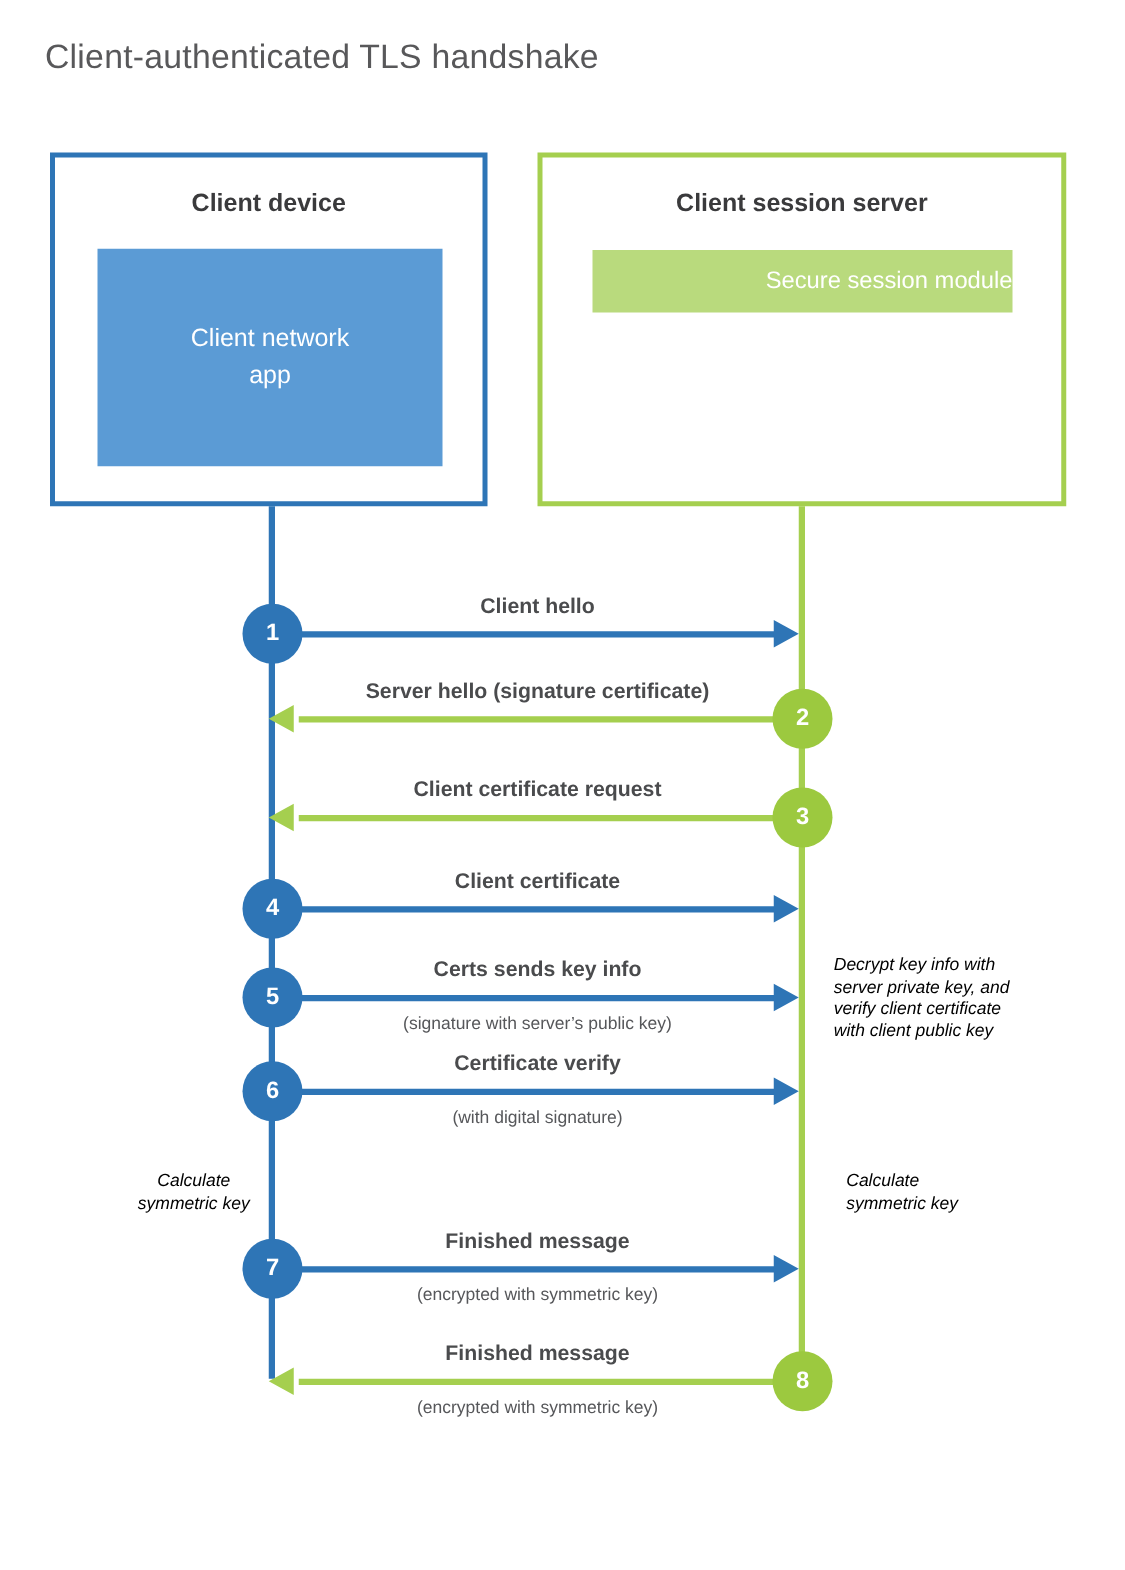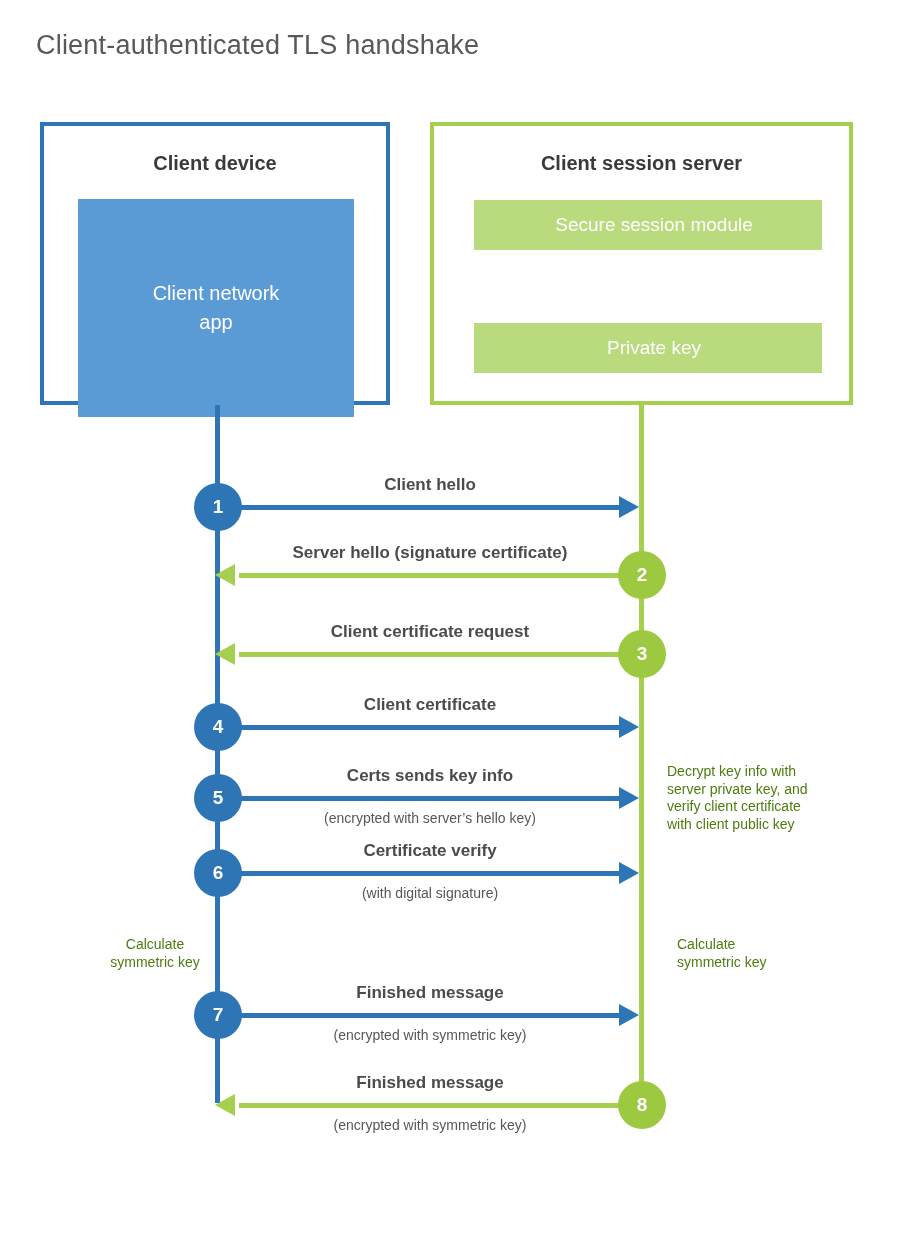--- a/index.html
+++ b/index.html
@@ -11,29 +11,29 @@
     position:absolute;left:36px;top:30px;font-size:27px;font-weight:300;
     color:#58585a;letter-spacing:0.2px;
   }
   
   .actor-box{position:absolute;top:122px;height:283px;background:#fff;box-sizing:border-box;}
   .client-box{left:40px;width:350px;border:4px solid var(--blue);}
   .server-box{left:430px;width:423px;border:4px solid var(--green);}
   .actor-title{position:absolute;top:26px;left:0;width:100%;text-align:center;
     font-size:20px;font-weight:700;color:#3a3a3c;}
   .client-app{
-    position:absolute;left:78px;top:199px;width:276px;height:218px;
+    position:absolute;left:78px;top:199px;width:276px;height:174px;
     background:var(--blue-fill);color:#ffffff;font-size:20px;
     display:flex;align-items:center;justify-content:center;text-align:center;
     white-space:pre-line;line-height:1.45;
   }
   .server-module{
     position:absolute;left:474px;width:336px;height:50px;
     background:var(--green-fill);color:#ffffff;font-size:19px;
-    text-align:center;line-height:50px;padding-left:12px;
+    text-align:right;line-height:50px;
   }
   
   .lifeline{position:absolute;top:405px;width:5px;}
   .lifeline.blue{left:215px;height:698px;background:var(--blue);}
   .lifeline.green{left:639px;height:700px;background:var(--green);}
   
   .step-row{position:absolute;left:0;width:900px;height:0;}
   .msg-label{position:absolute;left:230px;top:-32px;width:400px;text-align:center;
     font-size:17px;color:#4a4b4d;font-weight:bold;}
   .msg-sub{position:absolute;left:230px;top:12px;width:400px;text-align:center;
@@ -43,22 +43,22 @@
   .dir-left  .arrow-line{left:239px;width:403px;background:var(--green);}
   .arrow-head{position:absolute;top:-11px;width:0;height:0;
     border-top:11px solid transparent;border-bottom:11px solid transparent;}
   .dir-right .arrow-head{left:619px;border-left:20px solid var(--blue);}
   .dir-left  .arrow-head{left:215px;border-right:20px solid var(--green);}
   .step-circle{position:absolute;top:-24px;width:48px;height:48px;border-radius:50%;
     color:#ffffff;font-size:19px;font-weight:700;text-align:center;line-height:48px;}
   .dir-right .step-circle{left:194px;background:var(--blue);}
   .dir-left  .step-circle{left:618px;background:var(--green-circle);}
   
-  .side-note{position:absolute;font-size:14px;color:#4d7c0f;line-height:1.26;
-    white-space:pre-line;}
+  .side-note{position:absolute;font-size:14px;color:#000000;line-height:1.26;
+    white-space:pre-line;font-style:italic;}
   .note-decrypt{left:667px;top:763px;width:175px;}
   .note-calc-left{left:95px;top:936px;width:120px;text-align:center;}
   .note-calc-right{left:677px;top:936px;width:130px;text-align:left;}
 </style>
 </head>
 <body>
 
 <div id="canvas">
 
   <div class="page-title">Client-authenticated TLS handshake</div>
@@ -66,21 +66,20 @@
   <div class="actor-box client-box">
     <div class="actor-title">Client device</div>
   </div>
   <div class="client-app">Client network
 app</div>
 
   <div class="actor-box server-box">
     <div class="actor-title">Client session server</div>
   </div>
   <div class="server-module" style="top:200px">Secure session module</div>
-  <div class="server-module" style="top:323px">Private key</div>
 
   <div class="lifeline blue"></div>
   <div class="lifeline green"></div>
 
   <div class="step-row dir-right" style="top:507px">
     <div class="msg-label">Client hello</div>
     <div class="arrow-line"></div>
     <div class="arrow-head"></div>
     <div class="step-circle">1</div>
   </div>
@@ -101,21 +100,21 @@
 
   <div class="step-row dir-right" style="top:727px">
     <div class="msg-label">Client certificate</div>
     <div class="arrow-line"></div>
     <div class="arrow-head"></div>
     <div class="step-circle">4</div>
   </div>
 
   <div class="step-row dir-right" style="top:798px">
     <div class="msg-label">Certs sends key info</div>
-    <div class="msg-sub">(encrypted with server’s hello key)</div>
+    <div class="msg-sub">(signature with server’s public key)</div>
     <div class="arrow-line"></div>
     <div class="arrow-head"></div>
     <div class="step-circle">5</div>
   </div>
 
   <div class="step-row dir-right" style="top:873px">
     <div class="msg-label">Certificate verify</div>
     <div class="msg-sub">(with digital signature)</div>
     <div class="arrow-line"></div>
     <div class="arrow-head"></div>

